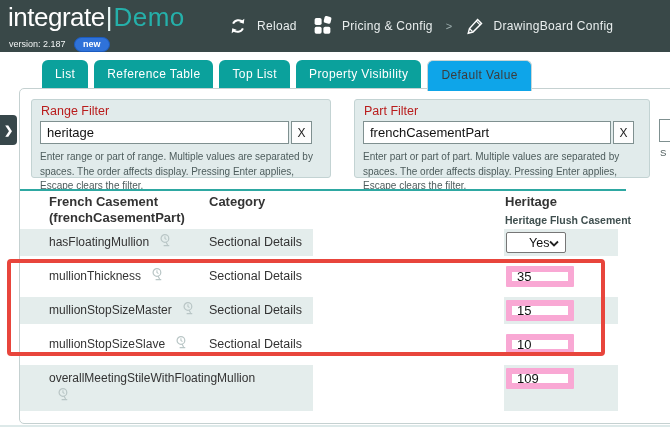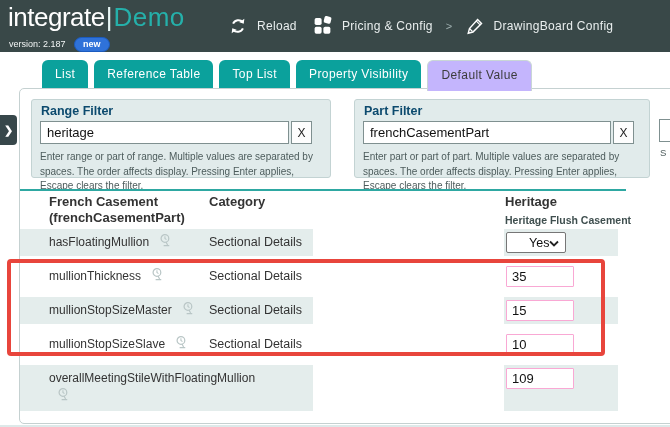--- a/index.html
+++ b/index.html
@@ -19,33 +19,33 @@
   .hbtn{position:absolute;display:flex;align-items:center;gap:9px;color:#e9eeee;font-size:12px;letter-spacing:0.3px;}
   .reload-btn{left:228px;top:16px;}
   .breadcrumb{left:312px;top:15px;}
   .crumb-sep{color:#9fb0b0;font-size:11px;margin:0 4px;}
   .hicon{display:inline-flex;align-items:center;}
 
   
   .tabs-row{position:absolute;left:42px;top:60px;height:28px;display:flex;gap:6px;z-index:3;}
   .tab{background:#0ba19c;color:#fff;font-size:12px;line-height:28px;padding:0 13px;
     border-radius:6px 6px 0 0;white-space:nowrap;letter-spacing:0.4px;}
-  .tab.active{background:#c4b5fd;color:#3c3c3c;border:1px solid #c9d6d6;border-bottom:none;
+  .tab.active{background:#0ea5e9;color:#3c3c3c;border:1px solid #c9d6d6;border-bottom:none;
     height:31px;line-height:29px;}
 
   
   .card{position:absolute;left:19px;top:88px;width:681px;height:336px;background:#fff;
     border:1px solid #c5d1d1;border-radius:5px;}
   .bottom-strip{position:absolute;left:0;top:425px;width:670px;height:2px;background:#dde9e9;}
 
   
   .panel{position:absolute;background:#e1ebeb;border:1px solid #c3d3d3;border-radius:3px;height:79px;}
   .panel-range{left:11px;top:10px;width:300px;}
   .panel-part{left:334px;top:10px;width:296px;}
-  .panel-label{position:absolute;left:9px;top:4px;font-size:12.5px;font-weight:bold;color:#0c4a6e;}
+  .panel-label{position:absolute;left:9px;top:4px;font-size:12.5px;font-weight:normal;color:#b91c1c;}
   .filter-input-row{position:absolute;left:8px;top:21px;display:flex;}
   .filter-input{width:249px;height:23px;border:1px solid #7f9090;background:#fff;
     font-size:13px;padding:0 6px;color:#111;border-radius:0;outline:none;}
   .panel-part .filter-input{width:248px;}
   .clear-btn{width:21px;height:23px;margin-left:2px;border:1px solid #7f9090;background:#fdfdfd;
     font-size:12px;color:#222;display:flex;align-items:center;justify-content:center;}
   .panel-help{position:absolute;left:8px;right:8px;top:50px;font-size:10px;color:#4d5c5c;line-height:1.45;}
   .third-input{position:absolute;left:639px;top:30px;width:45px;height:23px;border:1px solid #7f9090;background:#fff;}
   .third-help{position:absolute;left:640px;top:58px;font-size:9.5px;color:#4d5c5c;}
 
@@ -61,21 +61,21 @@
   .thead-c2{left:189px;}
   .thead-c3{left:485px;}
   .thead-sub{font-size:10.5px;font-weight:bold;color:#3f4f4f;margin-top:2px;}
   .trow{position:absolute;left:0;width:660px;height:27px;}
   .trow .cbg1{position:absolute;left:0;top:0;width:293px;height:100%;}
   .trow .cbg3{position:absolute;left:484px;top:0;width:114px;height:100%;}
   .trow.shaded .cbg1,.trow.shaded .cbg3{background:#e4edec;}
   .prop-label{position:absolute;left:29px;top:0;line-height:27px;font-size:12px;color:#333;white-space:nowrap;}
   .prop-label .picon{display:inline-block;margin-left:9px;vertical-align:-2px;}
   .cat-label{position:absolute;left:189px;top:0;line-height:27px;font-size:12.5px;color:#333;}
-  .val-input{position:absolute;left:486px;top:3px;width:68px;height:21px;border:1px solid #f9a8d4;
+  .val-input{position:absolute;left:486px;top:3px;width:68px;height:21px;border:6px solid #f9a8d4;
     background:#fff;font-size:13px;padding:0 5px;color:#111;border-radius:1px;outline:none;}
   .select-box{position:absolute;left:486px;top:3px;width:60px;height:21px;border:1px solid #767676;
     background:#fff;border-radius:2px;display:flex;align-items:center;justify-content:space-between;
     padding:0 22px;font-size:12.5px;color:#111;}
   .trow.tall{height:46px;}
   .trow.tall .prop-label{line-height:16px;top:5px;}
   .trow.tall .icon-below{position:absolute;left:36px;top:22px;}
 
   
   .red-box{position:absolute;left:7px;top:259px;width:598px;height:97px;border:4px solid #e8453c;

